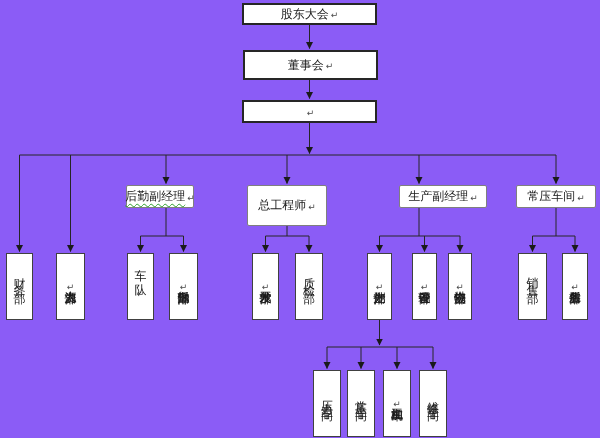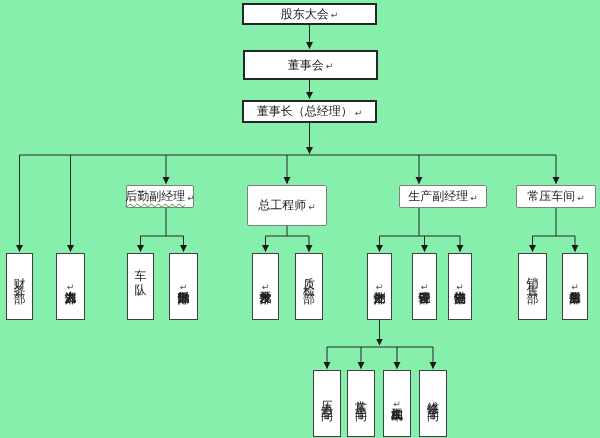--- a/index.html
+++ b/index.html
@@ -1,17 +1,17 @@
 <!DOCTYPE html>
 <html><head>
 <meta charset="utf-8">
 <style>
   html,body{margin:0;padding:0;background:#ffffff;}
   .canvas{
-    position:relative;width:600px;height:438px;background:#86efac;overflow:hidden;
+    position:relative;width:600px;height:438px;background:#8b5cf6;overflow:hidden;
     font-family:"DejaVu Sans",sans-serif;color:#1a1a1a;text-align:center;
   }
   svg.connectors{position:absolute;left:0;top:0;width:600px;height:438px;}
   .node{position:absolute;background:#ffffff;box-sizing:border-box;}
   .hnode{display:flex;align-items:center;justify-content:center;font-size:12px;white-space:nowrap;}
   .top-node{border:2px solid #262626;}
   .mgr-node{border:1px solid #7f7f7f;border-radius:2px;}
   .v-node{border:1px solid #404040;display:flex;align-items:center;justify-content:center;overflow:hidden;}
   .vtext{
     writing-mode:vertical-rl;text-orientation:upright;
@@ -85,21 +85,20 @@
 
   <div class="node hnode top-node" style="left:242px;top:3px;width:135px;height:22px">
     <span>股东大会</span>
       <span class="pmark">↵</span>
   </div>
   <div class="node hnode top-node" style="left:243px;top:50px;width:135px;height:30px">
     <span>董事会</span>
       <span class="pmark">↵</span>
   </div>
   <div class="node hnode top-node" style="left:242px;top:100px;width:135px;height:23px">
-    <span>董事长（总经理）</span>
       <span class="pmark">↵</span>
   </div>
 
   <div class="node hnode mgr-node" style="left:126px;top:185px;width:68px;height:23px">
     <span class="squiggle">后勤副经理</span>
       <span class="pmark">↵</span>
   </div>
   <div class="node hnode mgr-node" style="left:247px;top:185px;width:80px;height:41px">
     <span>总工程师</span>
       <span class="pmark">↵</span>

